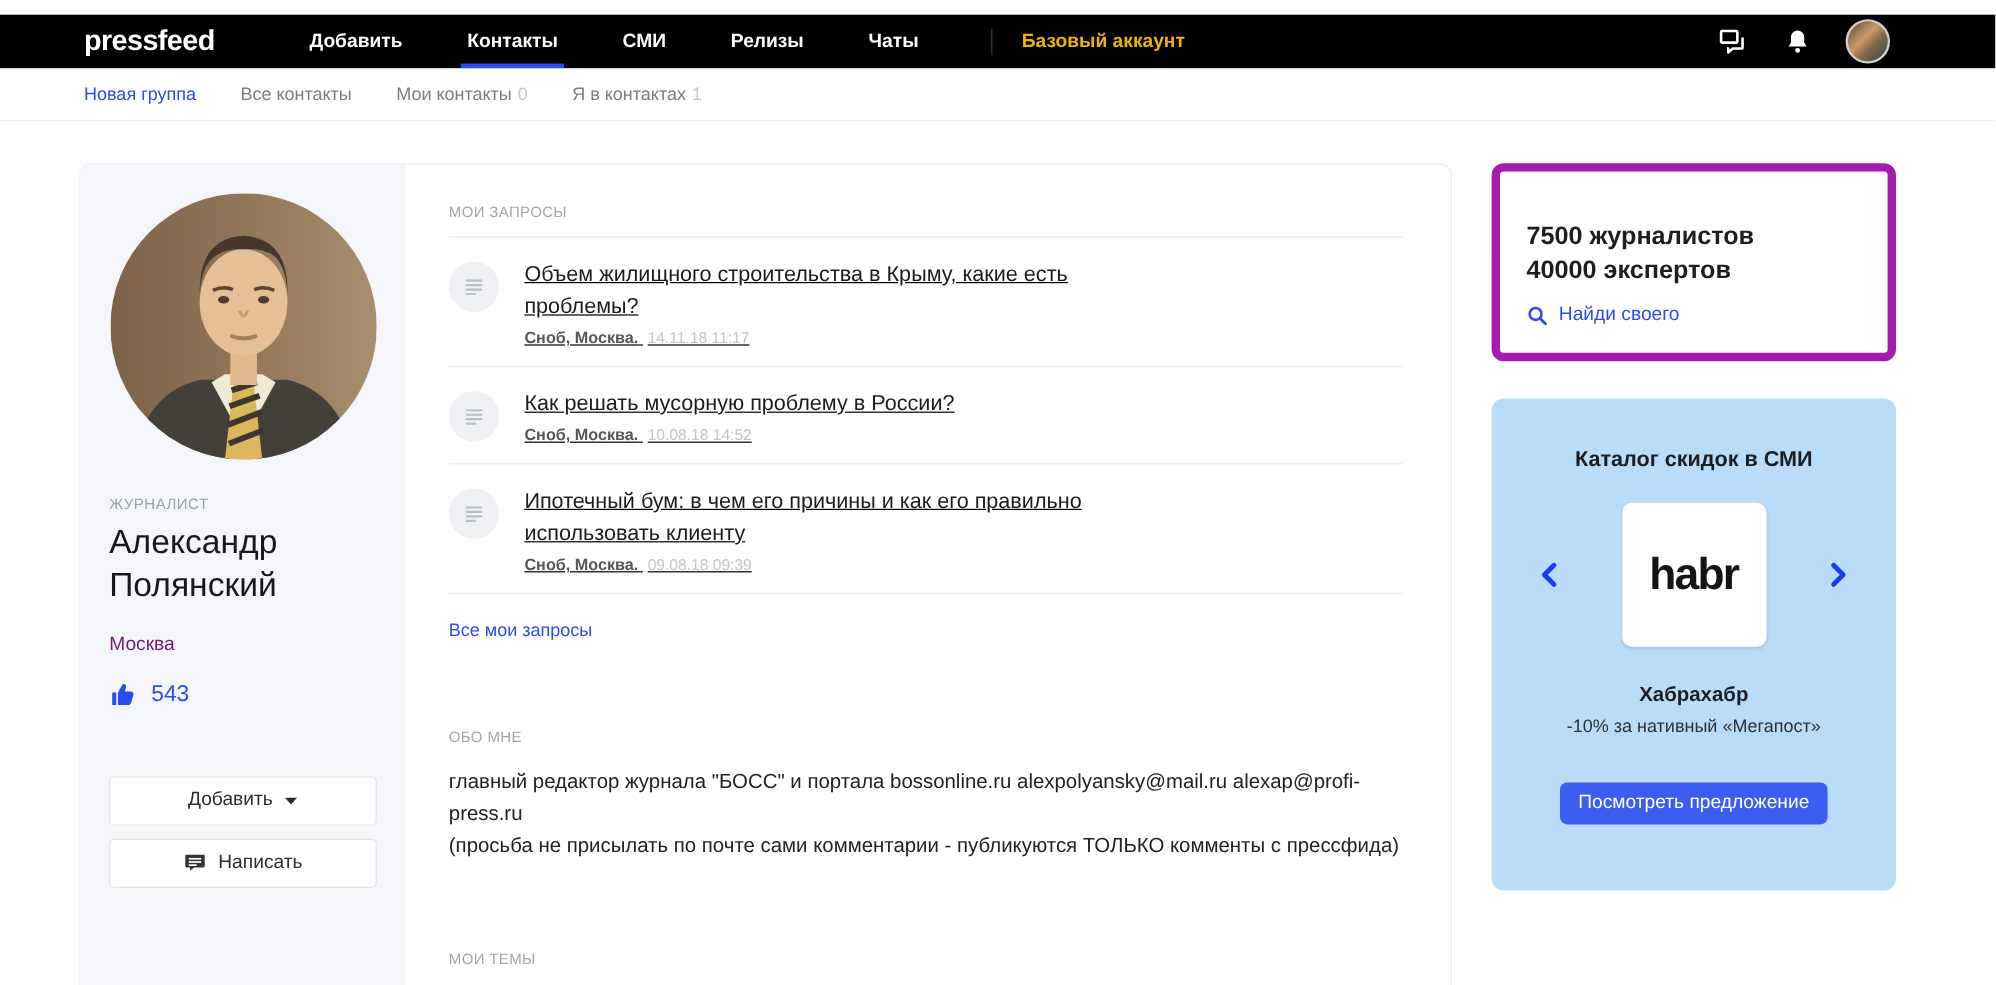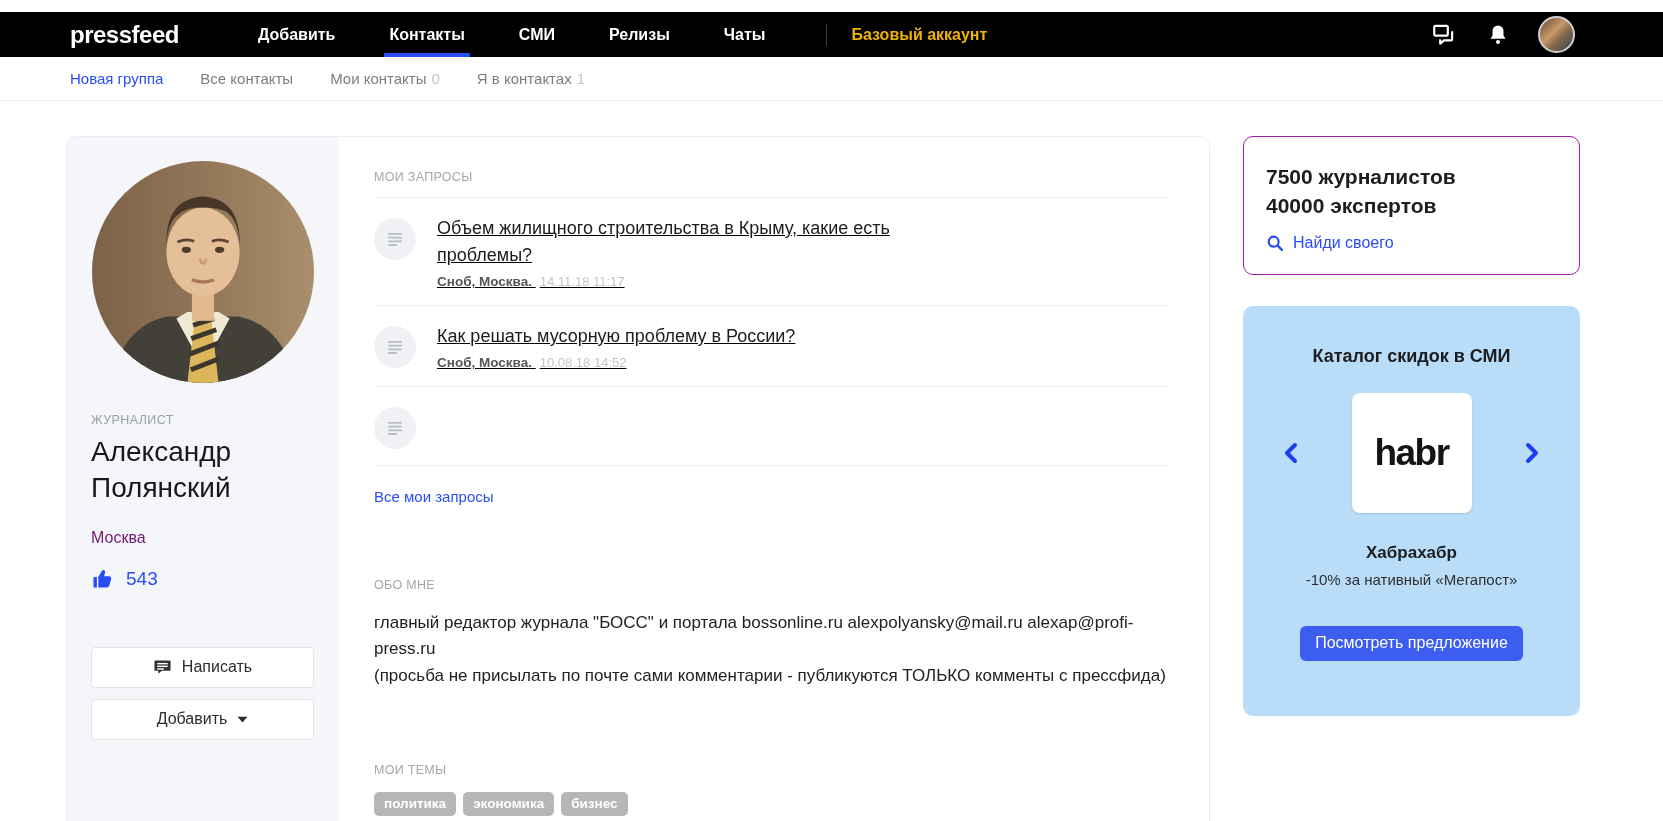--- a/index.html
+++ b/index.html
@@ -56,21 +56,21 @@
   .request-date { color:#c3c5c9; margin-left:4px; font-size:13px; }
   .all-requests-link { display:inline-block; margin-top:22px; color:#2a4cf5; font-size:15px; cursor:pointer; }
   .about-section { margin-top:72px; }
   .bio { margin-top:18px; font-size:17px; color:#212225; line-height:1.55; max-width:795px; }
   .topics-section { margin-top:74px; }
   .tags { margin-top:15px; display:flex; gap:7px; }
   .tag { background:#b6b6b6; color:#fff; font-weight:700; font-size:13.5px; padding:4px 10px 5px; border-radius:5px; cursor:pointer; }
 
   
   .sidebar { position:absolute; left:1243px; top:124px; width:337px; }
-  .stats-card { background:#fff; border:1px solid #a21caf; border-radius:10px; padding:26px 20px 22px 22px; }
+  .stats-card { background:#fff; border:7px solid #a21caf; border-radius:10px; padding:40px 20px 22px 22px; }
   .stats-line { font-size:21px; font-weight:700; color:#1d1e20; line-height:1.38; }
   .find-link { margin-top:13px; display:flex; align-items:center; gap:9px; color:#2a4cf5; font-size:16px; cursor:pointer; }
   .promo-card { margin-top:31px; background:#b9dcf8; border-radius:10px; height:410px; text-align:center; padding:40px 22px 0; }
   .promo-title { font-size:18px; font-weight:700; color:#1c1d1f; }
   .carousel { margin-top:26px; display:flex; align-items:center; justify-content:space-between; padding:0 12px; }
   .chev-btn { background:none; border:none; cursor:pointer; padding:6px; display:flex; }
   .logo-box { width:120px; height:120px; background:#fff; border-radius:8px; display:flex; align-items:center;
               justify-content:center; box-shadow:0 1px 3px rgba(0,0,0,.10); }
   .logo-text { font-size:37px; font-weight:800; color:#141414; letter-spacing:-1.5px; }
   .promo-name { margin-top:30px; font-size:17px; font-weight:700; color:#1c1d1f; }
@@ -165,38 +165,38 @@
         <span style="display:flex;">
           <svg width="24" height="24" viewBox="0 0 24 24">
             <path d="M2.5 10h3.4v10.5H2.5z" fill="#2a4cf5"></path>
             <path d="M7.3 20.5h8.6c1.1 0 2-.7 2.3-1.7l2-6.7c.4-1.4-.6-2.8-2.1-2.8h-5l1-3.9c.3-1.2-.6-2.4-1.8-2.4-.6 0-1.2.3-1.5.9L7.3 10z" fill="#2a4cf5"></path>
           </svg>
         </span>
         <span>543</span>
       </div>
       <div class="profile-actions">
         <button class="action-btn">
+          <span>Добавить</span>
+          <span style="display:flex;">
+            <svg width="11" height="7" viewBox="0 0 11 7">
+                <path d="M0.5 0.8h10l-5 5.6z" fill="#2b2d31"></path>
+              </svg>
+          </span>
+        </button>
+        <button class="action-btn">
           <span style="display:flex;">
             <svg width="19" height="19" viewBox="0 0 20 20">
               <path d="M2.5 2.5h15a1 1 0 0 1 1 1v9a1 1 0 0 1-1 1h-8.2l-3.8 3v-3H2.5a1 1 0 0 1-1-1v-9a1 1 0 0 1 1-1z" fill="#2f3237"></path>
               <rect x="4.5" y="5.2" width="11" height="1.5" fill="#fff"></rect>
               <rect x="4.5" y="8" width="11" height="1.5" fill="#fff"></rect>
               <rect x="4.5" y="10.8" width="7" height="1.5" fill="#fff"></rect>
             </svg>
           </span>
           <span>Написать</span>
         </button>
-        <button class="action-btn">
-          <span>Добавить</span>
-          <span style="display:flex;">
-            <svg width="11" height="7" viewBox="0 0 11 7">
-                <path d="M0.5 0.8h10l-5 5.6z" fill="#2b2d31"></path>
-              </svg>
-          </span>
-        </button>
       </div>
     </div>
 
     <div class="center-col">
       <div class="section-label">МОИ ЗАПРОСЫ</div>
 
       <div class="requests-list">
         <div class="request-item">
           <div class="doc-circle">
             <svg width="16" height="15" viewBox="0 0 16 15">
@@ -232,20 +232,27 @@
           </div>
         </div>
         <div class="request-item">
           <div class="doc-circle">
             <svg width="16" height="15" viewBox="0 0 16 15">
               <rect x="1" y="1" width="14" height="1.8" rx="0.9" fill="#b9bdc4"></rect>
               <rect x="1" y="4.7" width="14" height="1.8" rx="0.9" fill="#b9bdc4"></rect>
               <rect x="1" y="8.4" width="14" height="1.8" rx="0.9" fill="#b9bdc4"></rect>
               <rect x="1" y="12.1" width="9" height="1.8" rx="0.9" fill="#b9bdc4"></rect>
             </svg>
+          </div>
+          <div>
+            <div class="request-title">Ипотечный бум: в чем его причины и как его правильно использовать клиенту</div>
+            <div class="request-meta">
+              <span class="request-source">Сноб, Москва.</span>
+              <span class="request-date">09.08.18 09:39</span>
+            </div>
           </div>
         </div>
       </div>
 
       <a class="all-requests-link">Все мои запросы</a>
 
       <div class="about-section">
         <div class="section-label">ОБО МНЕ</div>
         <div class="bio">
           <div>главный редактор журнала "БОСС" и портала bossonline.ru alexpolyansky@mail.ru alexap@profi-press.ru</div>

